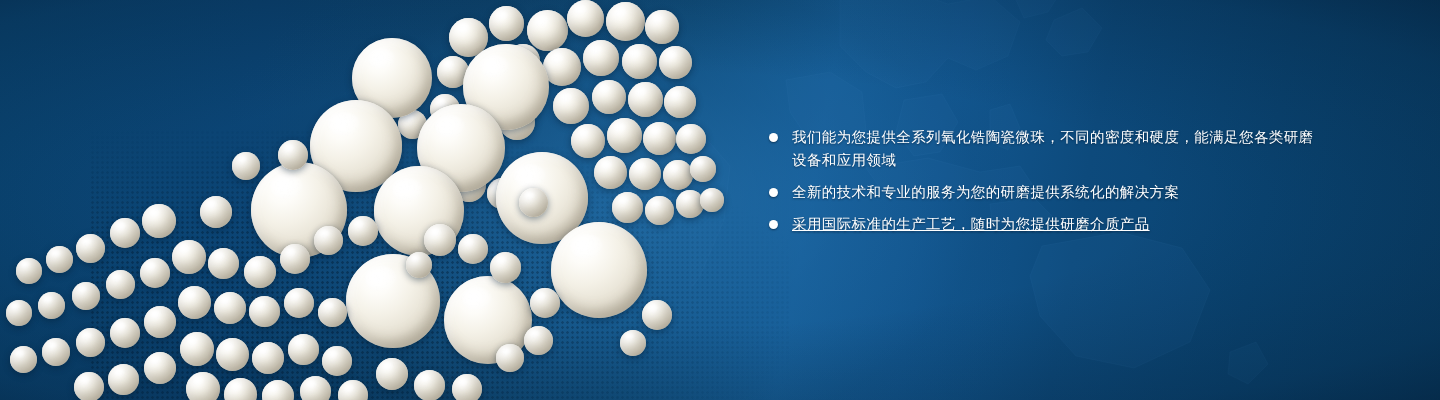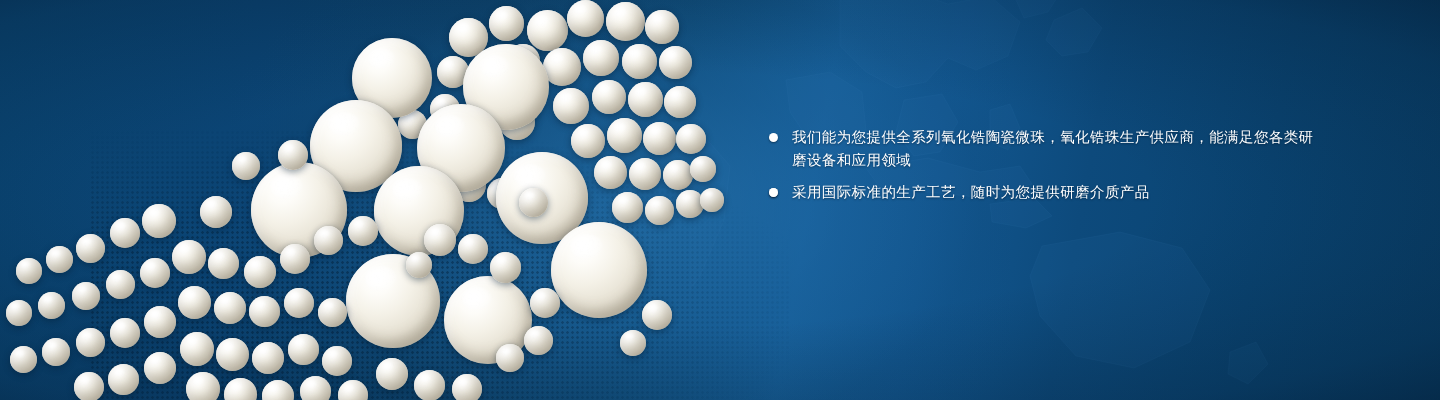--- a/index.html
+++ b/index.html
@@ -137,21 +137,21 @@
   #bullets li {
     position: relative;
     padding-left: 27px;
     margin-bottom: 9px;
     font-size: 14.5px;
     line-height: 23px;
     color: #ffffff;
     letter-spacing: 0.4px;
     text-shadow: 0 1px 2px rgba(0,18,36,0.5);
   }
-  #bullets li:last-child { margin-bottom: 8px; }
+  #bullets li:last-child { margin-bottom: 8px; text-decoration: underline; }
   .dot {
     position: absolute;
     left: 4px;
     top: 7px;
     width: 9px;
     height: 9px;
     border-radius: 50%;
     background: #ffffff;
     box-shadow: 0 1px 2px rgba(0,16,32,0.5);
   }
@@ -298,24 +298,25 @@
     <div class="bead" style="left:496px;top:344px;width:28px;height:28px;"></div>
     <div class="bead" style="left:642px;top:300px;width:30px;height:30px;"></div>
     <div class="bead" style="left:620px;top:330px;width:26px;height:26px;"></div>
   </div>
 
   <div id="copy">
 
     <ul id="bullets">
       <li>
         <span class="dot"></span>
-        <span>我们能为您提供全系列氧化锆陶瓷微珠，氧化锆珠生产供应商，能满足您各类研磨设备和应用领域</span>
+        <span>我们能为您提供全系列氧化锆陶瓷微珠，不同的密度和硬度，能满足您各类研磨设备和应用领域</span>
       </li>
       <li>
         <span class="dot"></span>
+        <span>全新的技术和专业的服务为您的研磨提供系统化的解决方案</span>
       </li>
       <li>
         <span class="dot"></span>
         <span>采用国际标准的生产工艺，随时为您提供研磨介质产品</span>
       </li>
     </ul>
   </div>
 
 </div>
 

